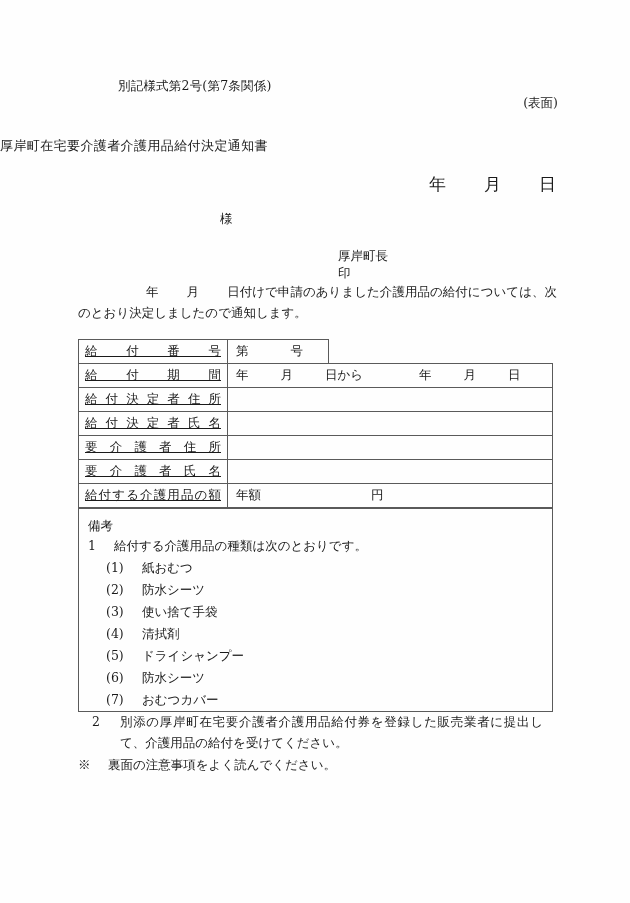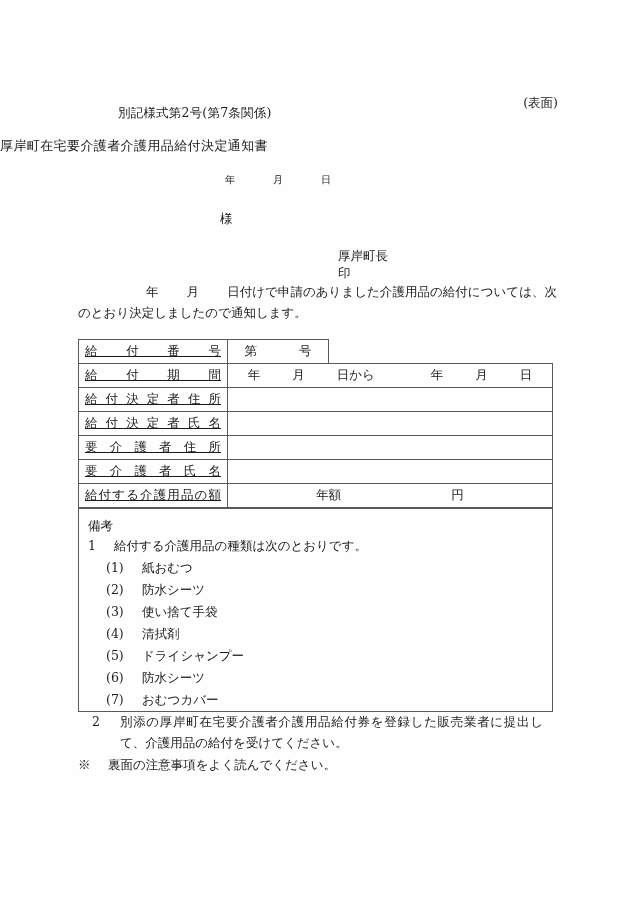--- a/index.html
+++ b/index.html
@@ -20,21 +20,20 @@
   }
 
   
   .form-no {
     position: absolute;
     left: 118px;
     top: 78px;
     font-size: 12.5px;
     letter-spacing: 0.2px;
     white-space: nowrap;
-    margin-top: 27px;
   }
   .side-mark {
     position: absolute;
     right: 72px;
     top: 95px;
     font-size: 12.5px;
     white-space: nowrap;
   }
   .doc-title {
     position: absolute;
@@ -43,22 +42,22 @@
     top: 137px;
     text-align: left;
     font-size: 13px;
     letter-spacing: 0.4px;
   }
   .date-line {
     position: absolute;
     left: 0;
     right: 74px;
     top: 173px;
-    text-align: center;
-    font-size: 10px;
+    text-align: right;
+    font-size: 17px;
     white-space: nowrap;
   }
   .date-line .sp { display: inline-block; width: 38px; }
 
   .addressee {
     position: absolute;
     left: 220px;
     top: 211px;
     font-size: 12.5px;
   }
@@ -106,21 +105,20 @@
     width: 136px;
     padding: 0 6px;
     text-align: justify;
     text-justify: inter-character;
     text-align-last: justify;
     white-space: nowrap;
     text-decoration: underline;
   }
   .form-table td.value {
     padding: 0 8px;
-    text-align: center;
   }
   .form-table td.blank-cell {
     border: none;
   }
   .cell-number { white-space: nowrap; }
   .cell-number .sp { display: inline-block; width: 42px; }
 
   .cell-period {
     white-space: nowrap;
     padding-left: 34px;

